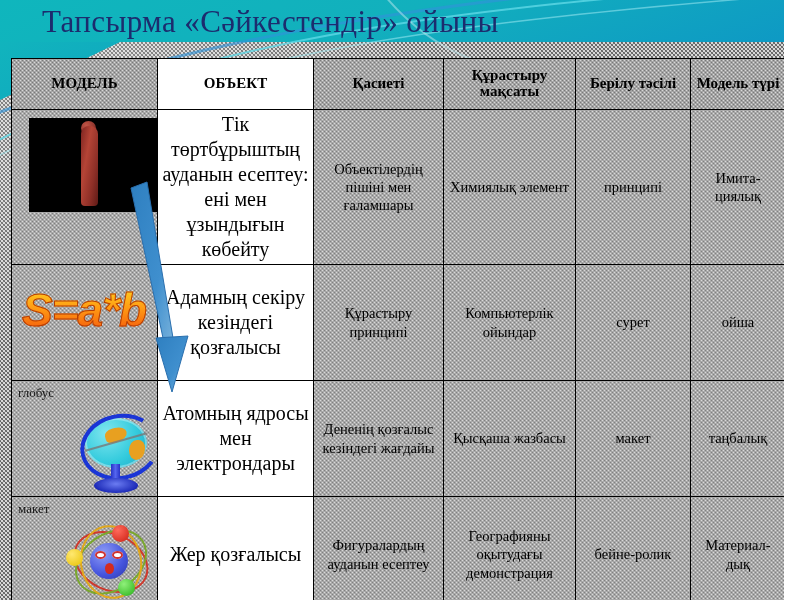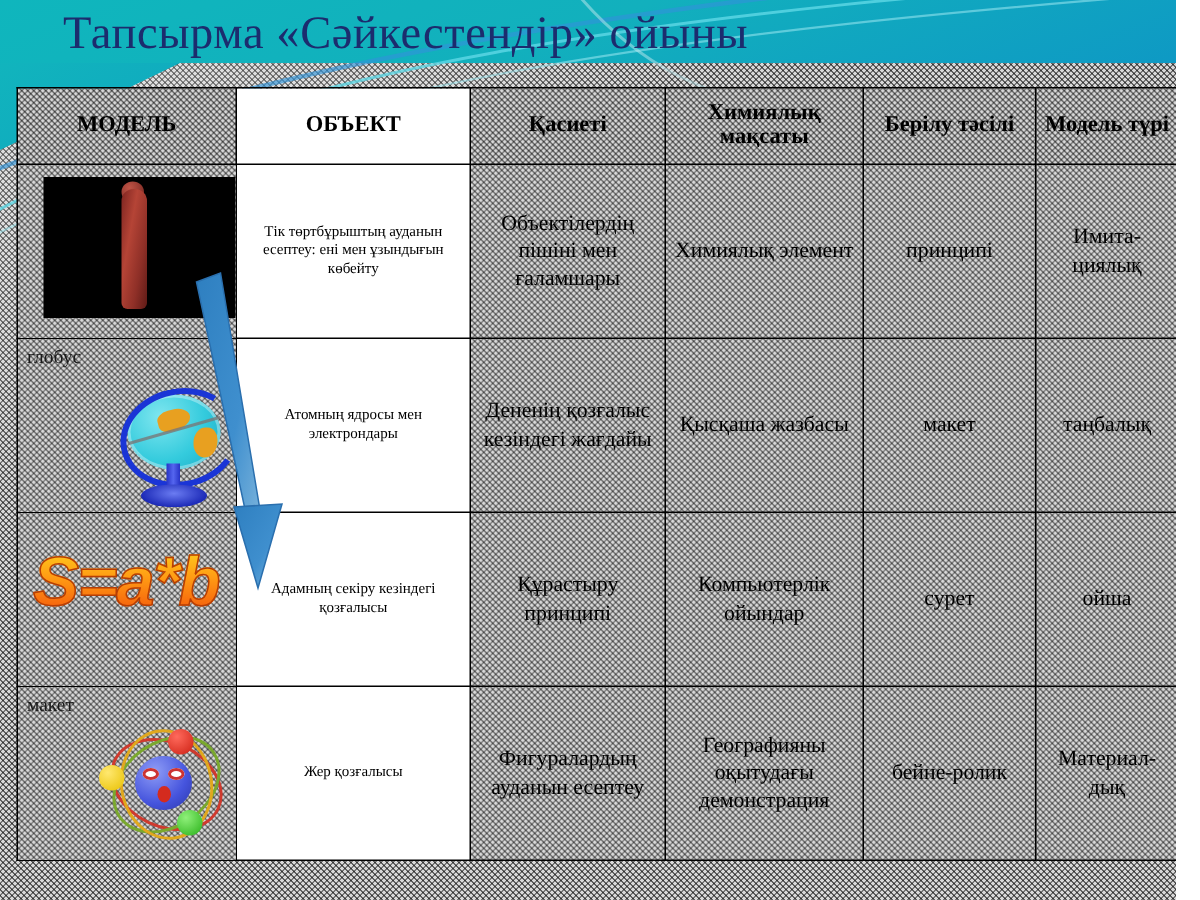--- a/index.html
+++ b/index.html
@@ -110,21 +110,21 @@
     background-size: 4px 4px, 4px 4px; }
   thead th.plain { background: #ffffff; margin-left: 36px; }
 
   tbody td { height: 111px; font-size: 14.5px; line-height: 1.25; }
   tbody td.tex { background-color:#d9d9d9;
     background-image:
       repeating-linear-gradient(45deg, rgba(0,0,0,.5) 0 1px, rgba(255,255,255,0) 1px 3px),
       repeating-linear-gradient(-45deg, rgba(0,0,0,.42) 0 1px, rgba(255,255,255,0) 1px 3px);
     background-size: 4px 4px, 4px 4px; }
   tbody td.white { background: #ffffff; }
-  tbody td.objcell { font-size: 10px; margin-left: 44px; }
+  tbody td.objcell { font-size: 20px; margin-left: 44px; }
 
   
   col.c-model  { width: 146px; }
   col.c-object { width: 156px; }
   col.c-prop   { width: 130px; }
   col.c-goal   { width: 132px; }
   col.c-give   { width: 115px; }
   col.c-type   { width: 95px;  }
 
   
@@ -281,40 +281,52 @@
           <col class="c-prop">
         <col class="c-goal">
           <col class="c-give">
           <col class="c-type">
       </colgroup>
       <thead>
         <tr>
           <th class="tex">МОДЕЛЬ</th>
           <th class="plain">ОБЪЕКТ</th>
           <th class="tex">Қасиеті</th>
-          <th class="tex">Химиялық мақсаты</th>
+          <th class="tex">Құрастыру мақсаты</th>
           <th class="tex">Берілу тәсілі</th>
           <th class="tex">Модель түрі</th>
         </tr>
       </thead>
       <tbody>
 
         <tr>
           <td class="tex modelcell">
             <div class="mc-label"></div>
             <div class="photo-black">
               <div class="figure-head"></div>
               <div class="figure-body"></div>
             </div>
           </td>
           <td class="white objcell">Тік төртбұрыштың ауданын есептеу: ені мен ұзындығын көбейту</td>
           <td class="tex">Объектілердің пішіні мен ғаламшары</td>
           <td class="tex">Химиялық элемент</td>
           <td class="tex">принципі</td>
           <td class="tex">Имита-циялық</td>
+        </tr>
+
+        <tr>
+          <td class="tex modelcell">
+            <div class="mc-label"></div>
+            <div class="formula">S=a*b</div>
+          </td>
+          <td class="white objcell">Адамның секіру кезіндегі қозғалысы</td>
+          <td class="tex">Құрастыру принципі</td>
+          <td class="tex">Компьютерлік ойындар</td>
+          <td class="tex">сурет</td>
+          <td class="tex">ойша</td>
         </tr>
 
         <tr>
           <td class="tex modelcell">
             <div class="mc-label">глобус</div>
             <div class="globe-wrap">
               <div class="globe-ball">
                 <div class="globe-land-a"></div>
                 <div class="globe-land-b"></div>
               </div>
@@ -322,32 +334,20 @@
               <div class="globe-ring"></div>
               <div class="globe-stem"></div>
               <div class="globe-base"></div>
             </div>
           </td>
           <td class="white objcell">Атомның ядросы мен электрондары</td>
           <td class="tex">Дененің қозғалыс кезіндегі жағдайы</td>
           <td class="tex">Қысқаша жазбасы</td>
           <td class="tex">макет</td>
           <td class="tex">таңбалық</td>
-        </tr>
-
-        <tr>
-          <td class="tex modelcell">
-            <div class="mc-label"></div>
-            <div class="formula">S=a*b</div>
-          </td>
-          <td class="white objcell">Адамның секіру кезіндегі қозғалысы</td>
-          <td class="tex">Құрастыру принципі</td>
-          <td class="tex">Компьютерлік ойындар</td>
-          <td class="tex">сурет</td>
-          <td class="tex">ойша</td>
         </tr>
 
         <tr>
           <td class="tex modelcell">
             <div class="mc-label">макет</div>
             <div class="atom-wrap">
               <div class="atom-orbit"></div>
               <div class="atom-orbit2"></div>
               <div class="atom-orbit3"></div>
               <div class="atom-core"></div>

